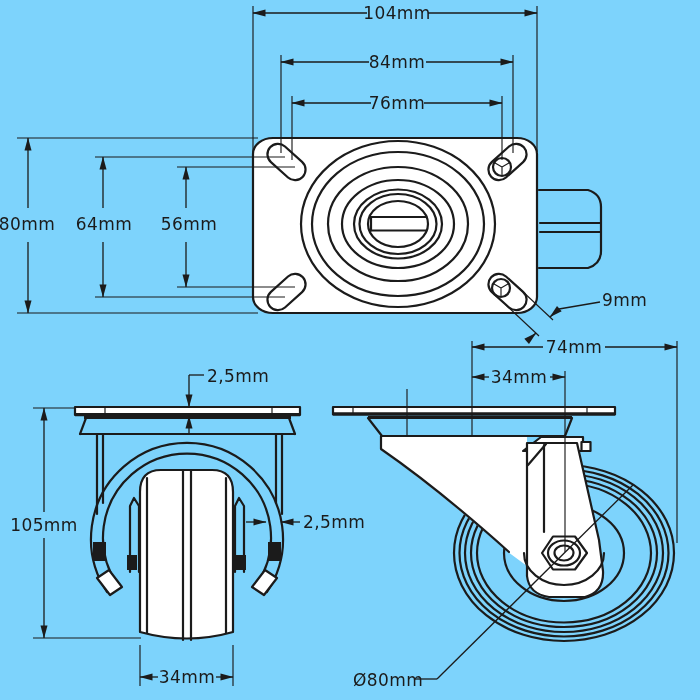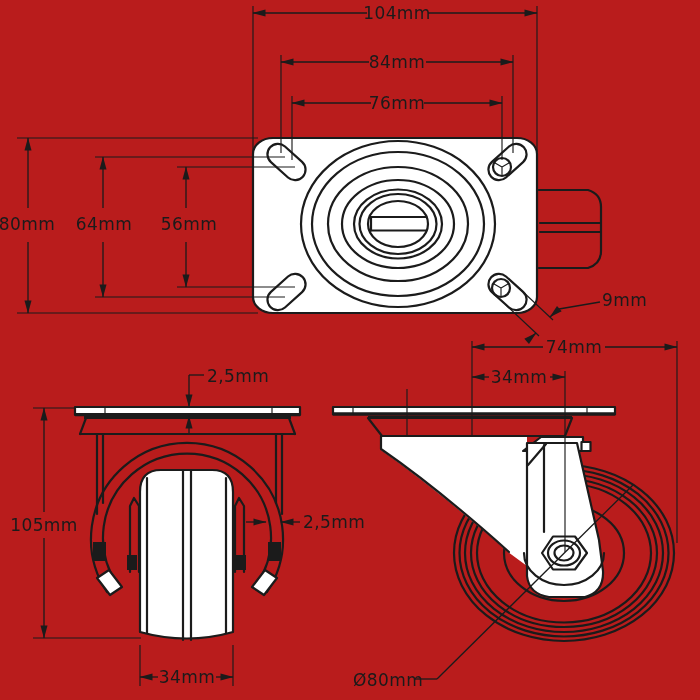--- a/index.html
+++ b/index.html
@@ -1,16 +1,16 @@
 <!DOCTYPE html>
 <html><head>
 <meta charset="utf-8">
 <style>
   html,body { margin:0; padding:0; background:#ffffff; }
-  .stage { width:700px; height:700px; background:#b91c1c; position:relative; overflow:hidden; }
+  .stage { width:700px; height:700px; background:#7dd3fc; position:relative; overflow:hidden; }
   svg { display:block; }
   text {
     font-family:"DejaVu Sans","Liberation Sans",sans-serif;
     font-size:17px;
     letter-spacing:0.4px;
     fill:#1b1b1b;
   }
   .outline { stroke:#1b1b1b; fill:none; stroke-width:2.2; stroke-linecap:round; stroke-linejoin:round; }
   .outline-thick { stroke:#1b1b1b; fill:none; stroke-width:3.2; stroke-linecap:butt; }
   .white { fill:#ffffff; }

